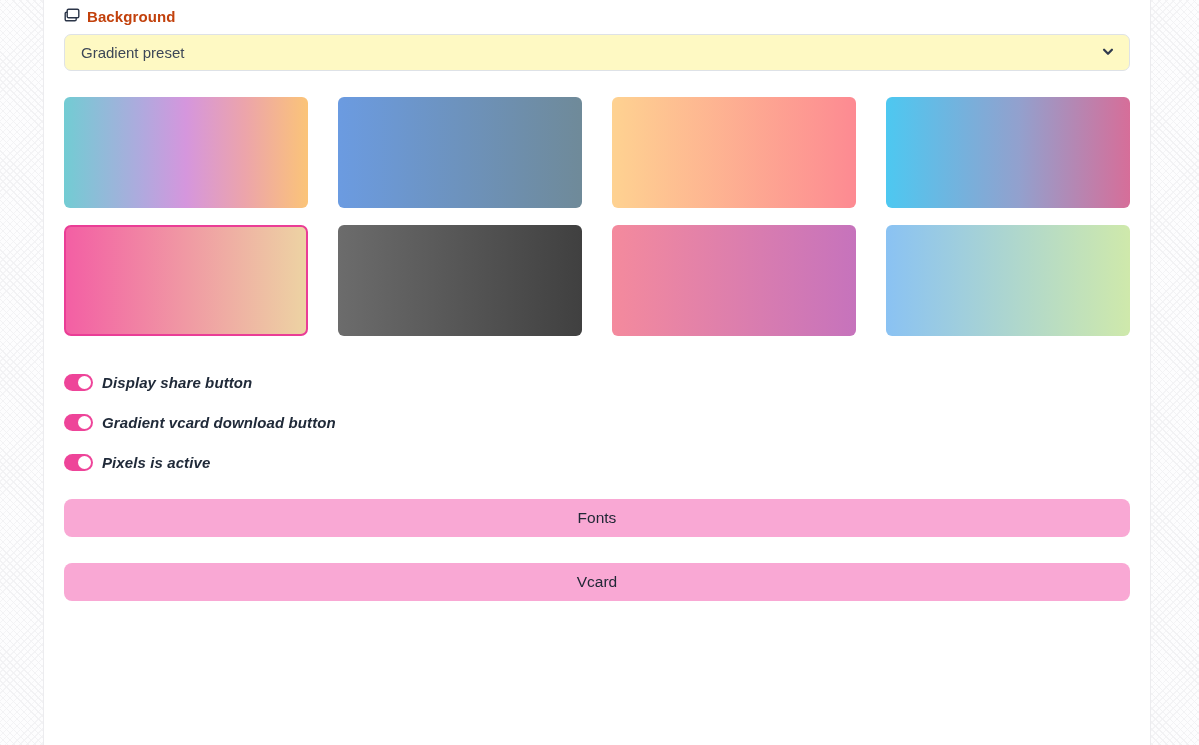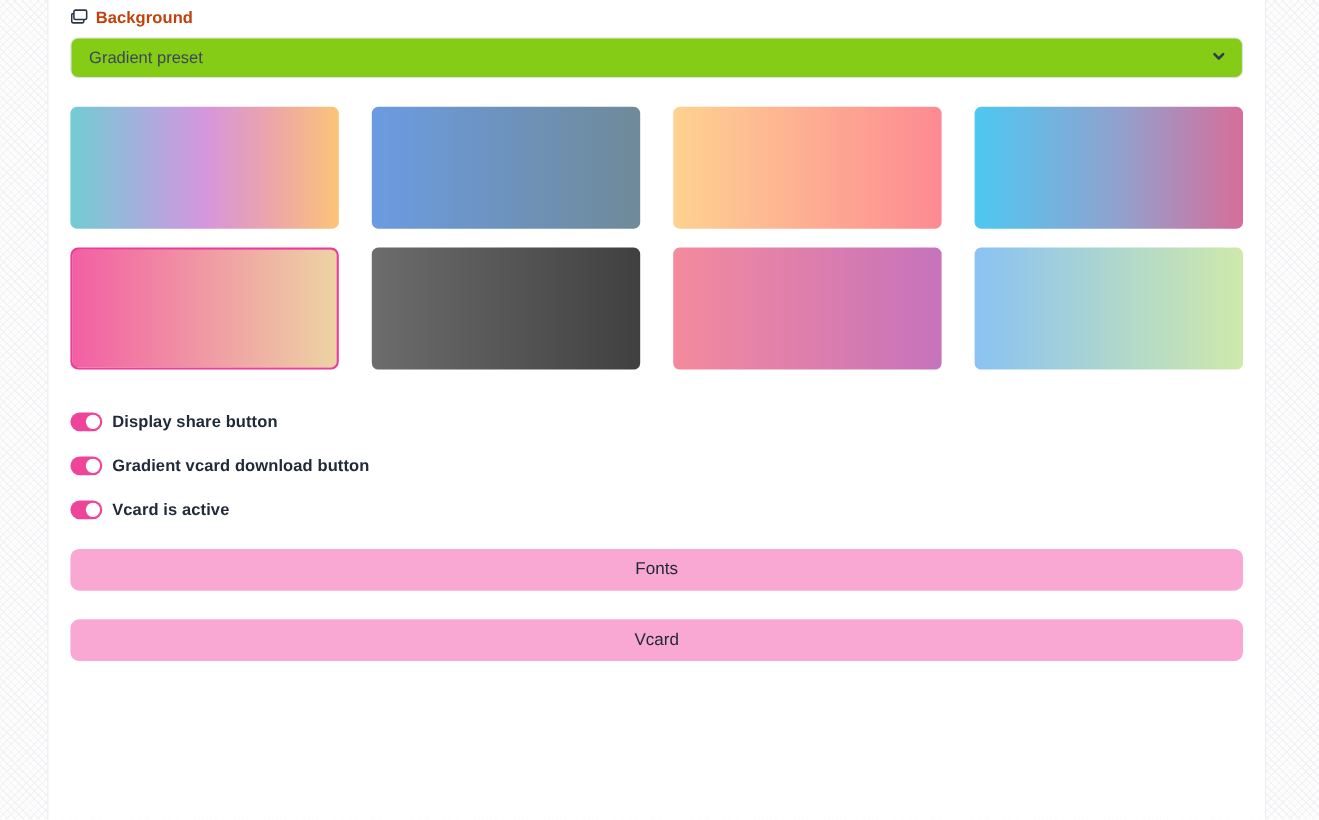--- a/index.html
+++ b/index.html
@@ -20,38 +20,38 @@
     padding:7px 20px 0 20px;
   }
   
   .field-label { display:flex; align-items:center; gap:7px; height:18px; }
   .field-label .txt { font-size:15px; font-weight:700; color:#c2410c; letter-spacing:.1px; }
   .field-label svg { display:block; color:#2b3548; }
   
   .select {
     margin-top:9px; height:37px; width:100%;
     border:1px solid #dee2e7; border-radius:7px;
-    background:#84cc16;
+    background:#fef9c3;
     display:flex; align-items:center;
     padding:0 16px;
     font-size:15px; color:#3d4757;
     position:relative; cursor:pointer;
   }
   .select .chev { position:absolute; right:14px; top:50%; transform:translateY(-50%); color:#313b4e; }
   
   .grid {
     margin-top:26px;
     display:grid; grid-template-columns:repeat(4,1fr);
     column-gap:30px; row-gap:17px;
   }
   .swatch { height:111px; border-radius:6px; cursor:pointer; }
   .swatch.selected { border:2px solid #ea3d96; border-radius:7px; }
   
   .toggles { margin-top:36px; }
-  .toggle-row { display:flex; align-items:flex-end; height:20px; margin-bottom:20px; }
+  .toggle-row { display:flex; align-items:center; height:20px; margin-bottom:20px;font-style:italic; }
   .switch {
     width:29px; height:17px; border-radius:10px;
     background:#c9ccd2; position:relative; cursor:pointer; flex:0 0 auto;
   }
   .switch.on { background:#ee4499; }
   .switch .knob {
     position:absolute; top:2px; left:2px; width:13px; height:13px;
     border-radius:50%; background:#fff; transition:left .1s;
   }
   .switch.on .knob { left:14px; }
@@ -111,21 +111,21 @@
     <div class="toggle-row">
       <span class="switch on">
           <span class="knob"></span>
         </span>
       <span class="lbl">Gradient vcard download button</span>
     </div>
     <div class="toggle-row">
       <span class="switch on">
           <span class="knob"></span>
         </span>
-      <span class="lbl">Vcard is active</span>
+      <span class="lbl">Pixels is active</span>
     </div>
   </div>
 
   <div class="sections">
     <button class="section-btn">Fonts</button>
     <button class="section-btn">Vcard</button>
   </div>
 
 </div>
 

